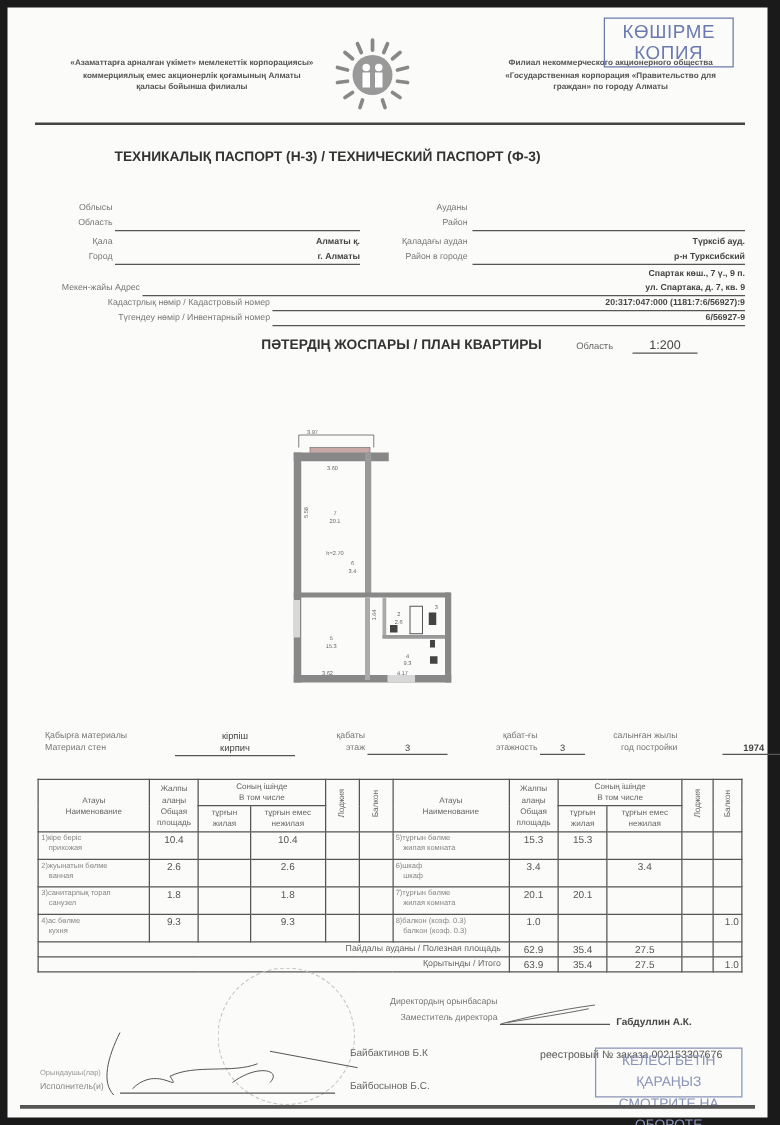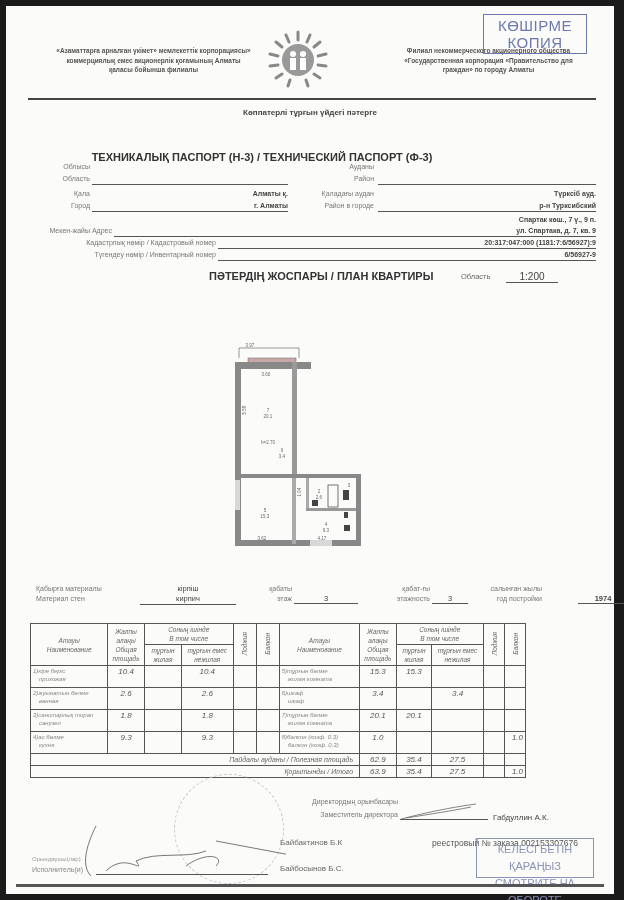--- a/index.html
+++ b/index.html
@@ -6,39 +6,39 @@
   html, body { width: 624px; height: 900px; overflow: hidden; background: #1a1a1a; }
   body { font-family: "Liberation Sans", sans-serif; color: #333; position: relative; }
   .page { position: absolute; left: 6px; top: 6px; width: 608px; height: 888px; background: #fbfbf9; }
   .abs { position: absolute; }
   .hdr-left { left: 20px; top: 40px; width: 255px; text-align: center; font-size: 6.5px; line-height: 9.5px; color: #555; font-weight: bold; }
   .hdr-right { left: 360px; top: 40px; width: 245px; text-align: center; font-size: 6.5px; line-height: 9.5px; color: #555; font-weight: bold; }
   .logo { left: 260px; top: 22px; width: 64px; height: 64px; }
   .stamp-top { left: 477px; top: 8px; width: 104px; height: 40px; border: 1.5px solid #6a7ab0; color: #6a7ab0; text-align: center; font-size: 15px; line-height: 17px; padding-top: 2px; letter-spacing: 0.5px; }
   .topline { left: 22px; top: 92px; width: 568px; height: 2px; background: #444; }
   .t-sub { left: 0; width: 608px; text-align: center; font-size: 8px; font-weight: bold; color: #444; }
-  .t-main { left: 0; width: 512px; text-align: center; font-size: 11px; font-weight: bold; color: #333; margin-top: 31px; }
+  .t-main { left: 0; width: 512px; text-align: center; font-size: 11px; font-weight: bold; color: #333; }
   .lbl { font-size: 7px; color: #777; text-align: right; }
   .val { font-size: 7px; color: #444; text-align: right; font-weight: bold; }
   .uline { height: 1px; background: #555; }
   .plan-title { left: 203px; top: 264px; font-size: 11px; font-weight: bold; color: #333; }
   .scale-lbl { left: 455px; top: 266px; font-size: 7.5px; color: #666; }
   .scale-val { left: 500px; top: 265px; width: 52px; font-size: 10px; color: #444; text-align: center; border-bottom: 1px solid #555; }
   .mat-lbl { font-size: 7px; color: #777; line-height: 10px; }
   .mat-val { font-size: 7.5px; color: #444; text-align: center; }
   .expl-title { left: 0; top: 600px; width: 608px; text-align: center; font-size: 11px; font-weight: bold; color: #333; }
-  table.expl { position: absolute; left: 24px; top: 617px; width: 496px; border-collapse: collapse; font-size: 6.5px; color: #666; font-style: italic; }
+  table.expl { position: absolute; left: 24px; top: 617px; width: 564px; border-collapse: collapse; font-size: 6.5px; color: #666; }
   table.expl td, table.expl th { border: 1px solid #555; font-weight: normal; padding: 1px 2px; }
   table.expl th { text-align: center; line-height: 9px; }
   table.expl td.num { text-align: center; font-size: 8px; color: #555; vertical-align: top; }
   table.expl td.name { font-size: 6px; line-height: 8px; color: #888; vertical-align: top; }
   table.expl td.sum { text-align: right; font-size: 7px; color: #666; padding-right: 6px; }
   .vert { writing-mode: vertical-rl; transform: rotate(180deg); font-size: 6.5px; }
   .sig { font-size: 7px; color: #777; text-align: right; }
-  .sig-name { font-size: 8px; font-weight: normal; color: #444; }
+  .sig-name { font-size: 8px; font-weight: bold; color: #444; }
   .reg { font-size: 8.5px; color: #555; }
   .stamp-bot { left: 470px; top: 832px; width: 118px; height: 40px; border: 1.5px solid #8a93b8; color: #8a93b8; text-align: center; font-size: 11px; line-height: 17px; padding-top: 2px; }
   .round-stamp { left: 168px; top: 768px; width: 110px; height: 110px; border-radius: 50%; border: 1.5px dashed #c8c8c8; }
   .bottomline { left: 10px; top: 878px; width: 588px; height: 3px; background: #555; }
 </style>
 </head>
 <body>
 
 <div class="page">
 
@@ -75,21 +75,20 @@
     <div>Филиал некоммерческого акционерного общества</div>
     <div>«Государственная корпорация «Правительство для</div>
     <div>граждан» по городу Алматы</div>
   </div>
   <div class="abs stamp-top">
     <div>КӨШІРМЕ</div>
     <div>КОПИЯ</div>
   </div>
   <div class="abs topline"></div>
 
-  <div class="abs t-sub" style="top:102px;">Көппатерлі тұрғын үйдегі пәтерге</div>
   <div class="abs t-main" style="top:114px;">ТЕХНИКАЛЫҚ ПАСПОРТ (Н-3) / ТЕХНИЧЕСКИЙ ПАСПОРТ (Ф-3)</div>
 
   <div class="abs lbl" style="left:30px;top:157px;width:54px;">Облысы</div>
   <div class="abs lbl" style="left:30px;top:169px;width:54px;">Область</div>
   <div class="abs uline" style="left:86px;top:178px;width:196px;"></div>
   <div class="abs lbl" style="left:30px;top:184px;width:54px;">Қала</div>
   <div class="abs val" style="left:150px;top:184px;width:132px;">Алматы қ.</div>
   <div class="abs lbl" style="left:30px;top:196px;width:54px;">Город</div>
   <div class="abs val" style="left:150px;top:196px;width:132px;">г. Алматы</div>
   <div class="abs uline" style="left:86px;top:205px;width:196px;"></div>

